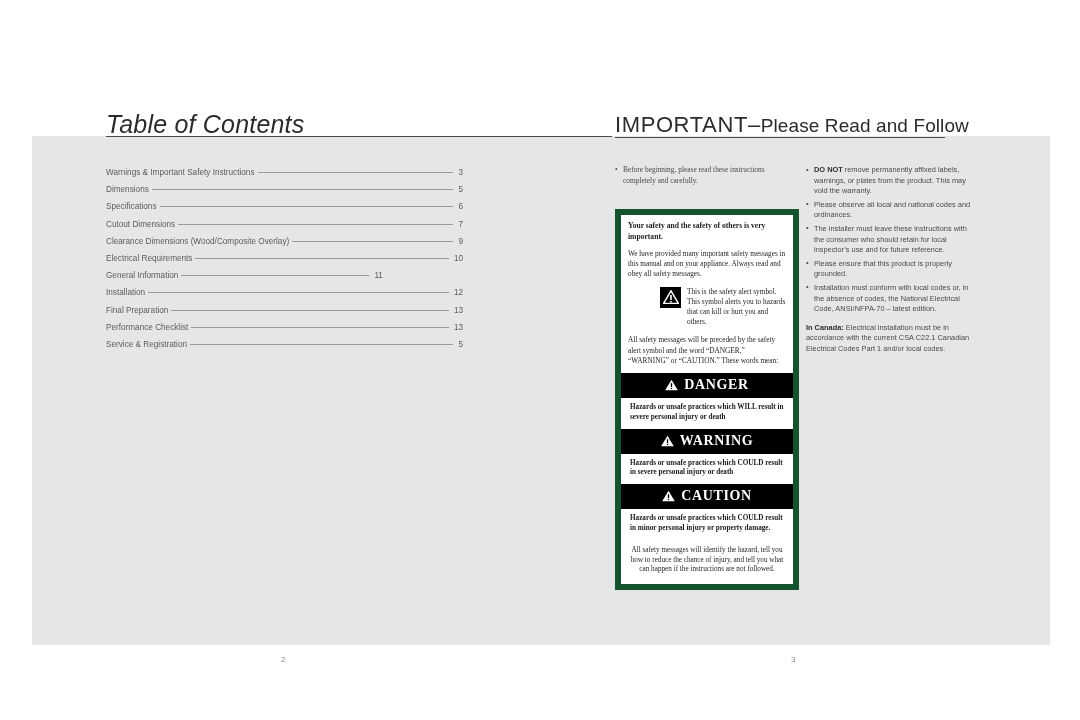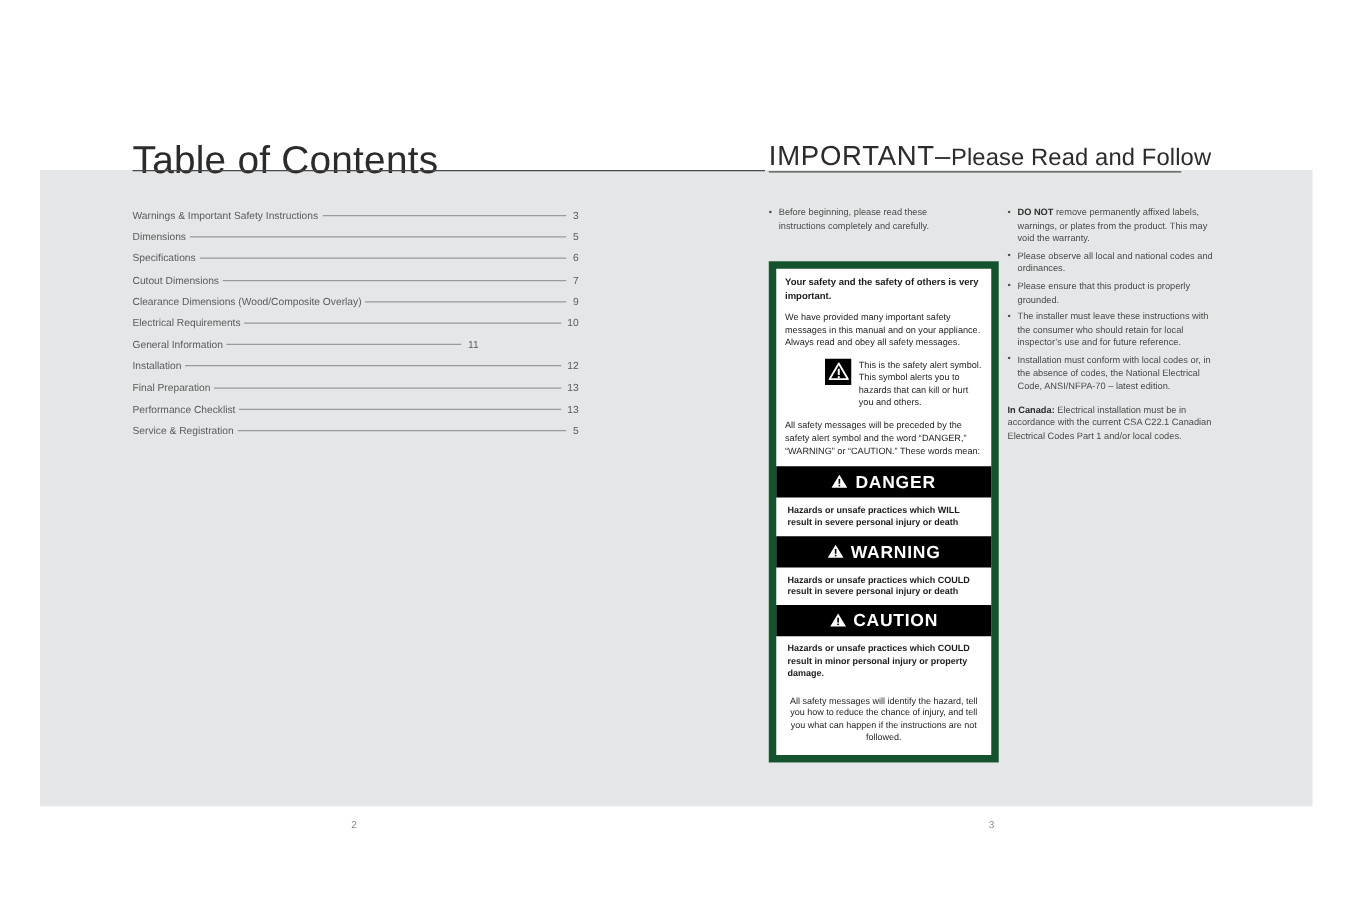--- a/index.html
+++ b/index.html
@@ -29,22 +29,23 @@
   
   .page-heading {
     position: absolute;
     font-weight: 400;
     color: #2b2b2b;
     white-space: nowrap;
   }
   #toc-heading {
     left: 106px;
     top: 110px;
-    font-size: 31px;
+    font-size: 25px;
     letter-spacing: 0.2px;
+    font-style: italic;
   }
   #important-heading {
     left: 615px;
     top: 112px;
     font-size: 22px;
     letter-spacing: 0.1px;
   }
   #important-heading .imp-main {
     font-size: 22px;
     letter-spacing: 0.6px;
@@ -117,20 +118,21 @@
   .toc-row.short .toc-trail {
     flex: 1 1 auto;
   }
 
   
   .col-a {
     position: absolute;
     left: 615px;
     top: 165px;
     width: 164px;
+    font-family: Liberation Serif, serif;
   }
   .col-b {
     position: absolute;
     left: 806px;
     top: 165px;
     width: 172px;
   }
 
   .bullet-list {
     margin: 0;
@@ -413,24 +415,24 @@
 
 <div class="col-b">
   <ul class="bullet-list">
     <li>
       <b>DO NOT</b><span> remove permanently affixed labels, warnings, or plates from the product. This may void the warranty.</span>
     </li>
     <li>
       <span>Please observe all local and national codes and ordinances.</span>
     </li>
     <li>
+      <span>The installer must leave these instructions with the consumer who should retain for local inspector’s use and for future reference.</span>
+    </li>
+    <li>
       <span>Please ensure that this product is properly grounded.</span>
-    </li>
-    <li>
-      <span>The installer must leave these instructions with the consumer who should retain for local inspector’s use and for future reference.</span>
     </li>
     <li>
       <span>Installation must conform with local codes or, in the absence of codes, the National Electrical Code, ANSI/NFPA-70 – latest edition.</span>
     </li>
   </ul>
 
   <div class="in-canada">
     <b>In Canada:</b><span> Electrical installation must be in accordance with the current CSA C22.1 Canadian Electrical Codes Part 1 and/or local codes.</span>
   </div>
 </div>

